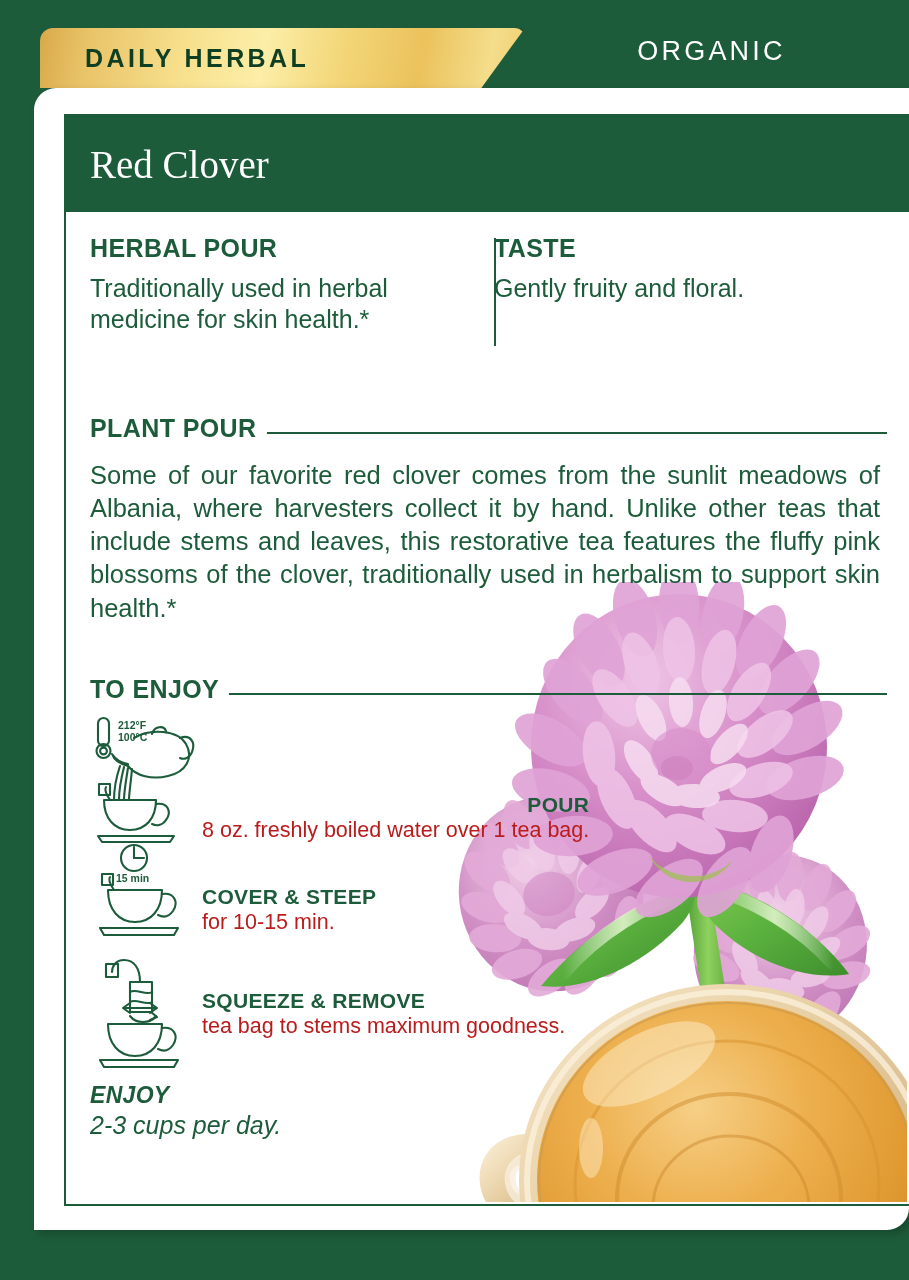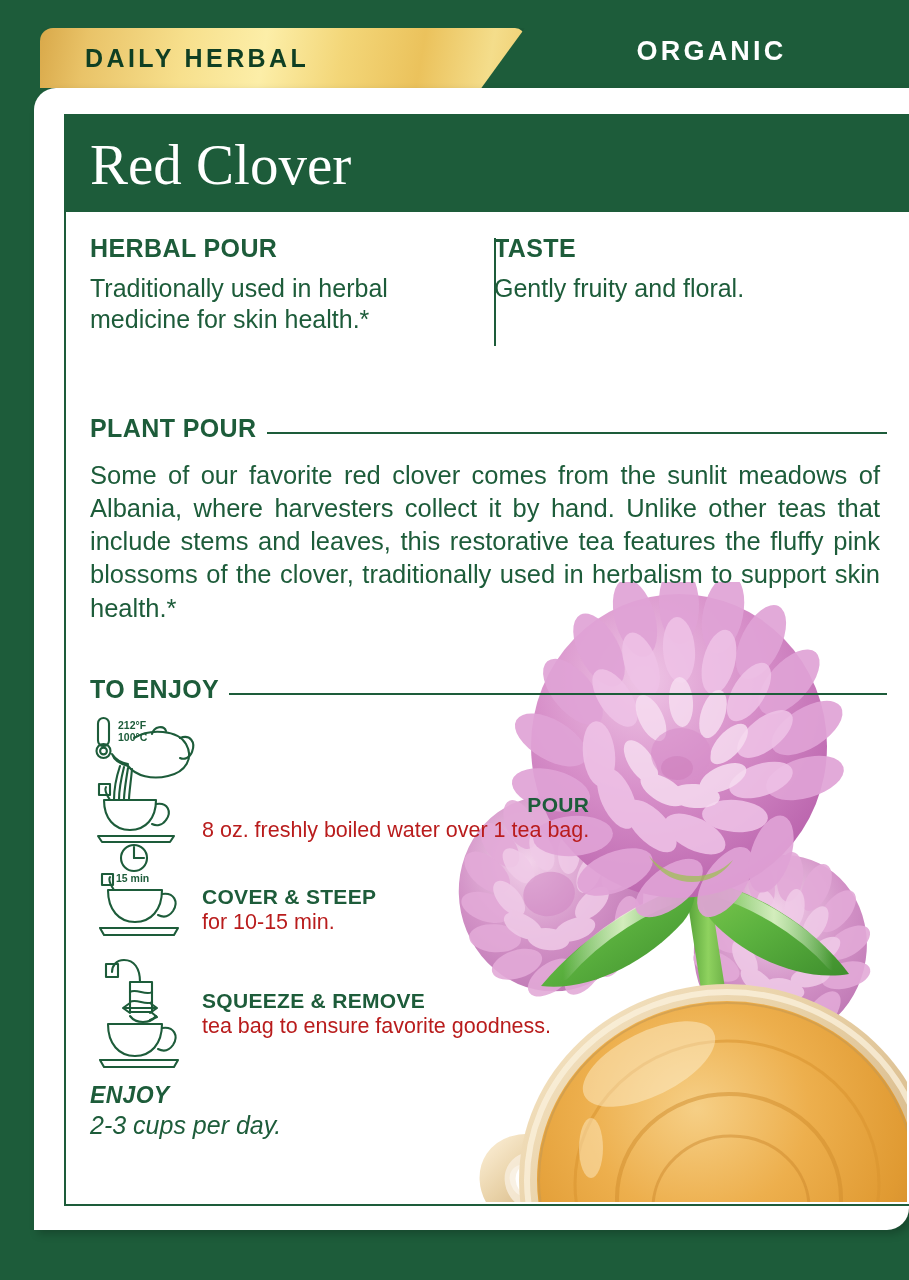--- a/index.html
+++ b/index.html
@@ -53,21 +53,21 @@
 
   
   #organic-label {
     position: absolute;
     right: 0;
     top: 36px;
     width: 395px;
     text-align: center;
     color: #ffffff;
     font-size: 27px;
-    font-weight: bold;
+    font-weight: normal;
     letter-spacing: 3.2px;
   }
 
   
   #white-card {
     position: absolute;
     left: 34px;
     top: 88px;
     width: 875px;
     height: 1142px;
@@ -93,21 +93,21 @@
     position: relative;
     height: 96px;
     background: #1d5c3a;
     display: flex;
     align-items: center;
     z-index: 4;
   }
   #product-title {
     color: #ffffff;
     font-family: "Liberation Serif", "DejaVu Serif", serif;
-    font-size: 57px;
+    font-size: 39px;
     font-weight: normal;
     padding-left: 24px;
     line-height: 1;
   }
 
   
   #photo-layer {
     position: absolute;
     right: 2px;
     bottom: 2px;
@@ -582,21 +582,21 @@
 
                     <path d="M14 72 L68 72 C68 92, 57 104, 41 104 C25 104, 14 92, 14 72 Z"></path>
                     <path d="M68 76 C80 74, 85 84, 79 93 C74 100, 68 99, 64 97"></path>
 
                     <path d="M6 108 L84 108 L80 115 L10 115 Z"></path>
                   </g>
                 </svg>
               </div>
               <div class="step-text">
                 <div class="step-title">SQUEEZE &amp; REMOVE</div>
-                <div class="step-desc">tea bag to ensure favorite goodness.</div>
+                <div class="step-desc">tea bag to stems maximum goodness.</div>
               </div>
             </div>
 
             <div id="enjoy-block">
               <div id="enjoy-title">ENJOY</div>
               <div id="enjoy-desc">2-3 cups per day.</div>
             </div>
 
           </div>
         </div>

